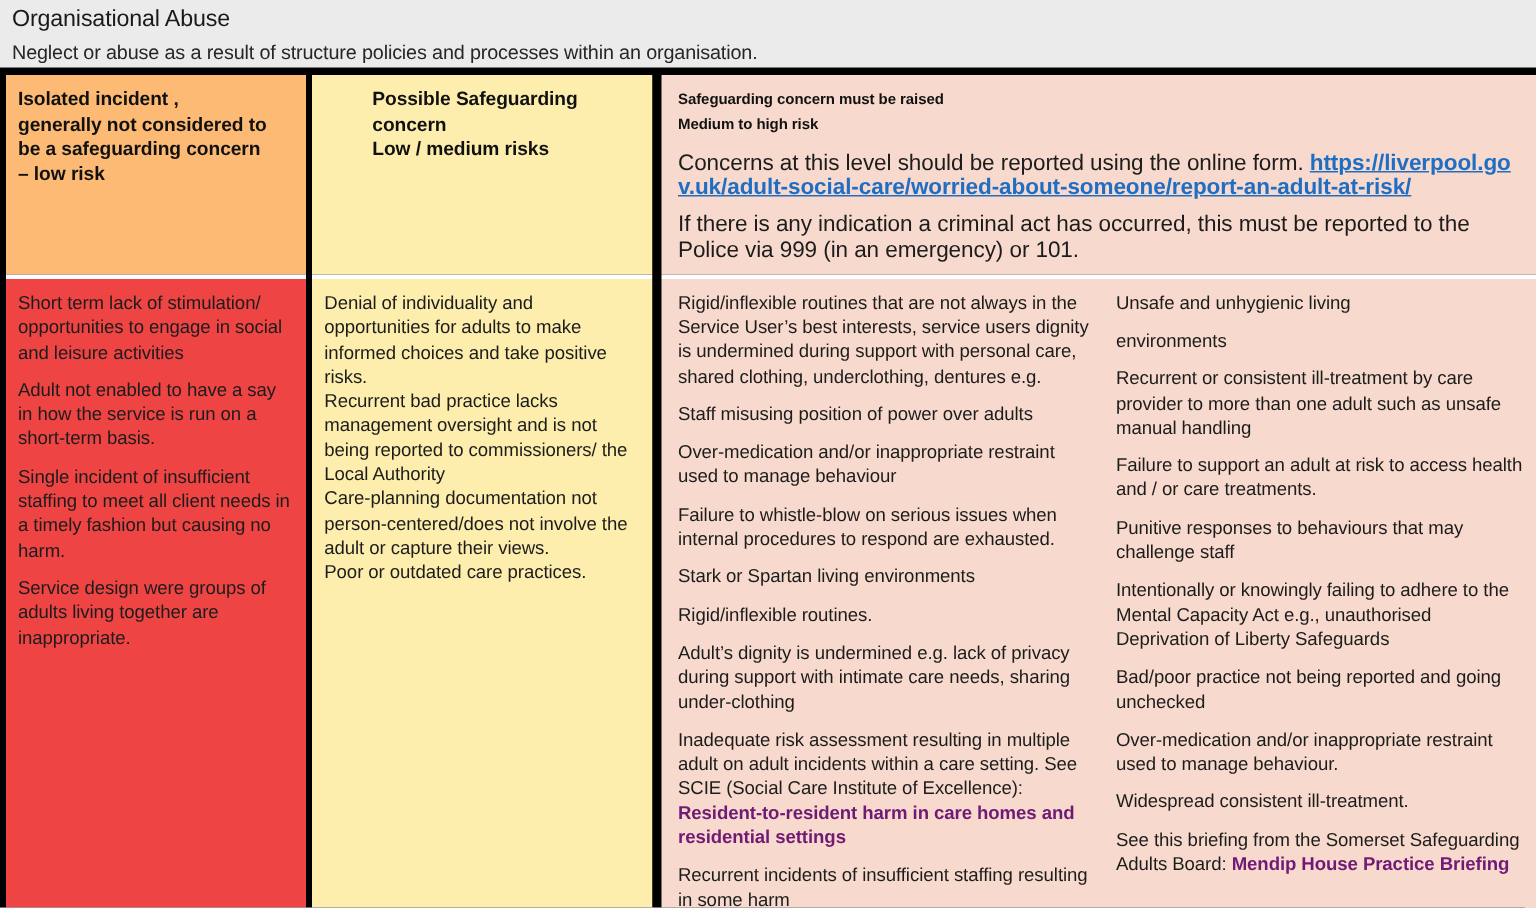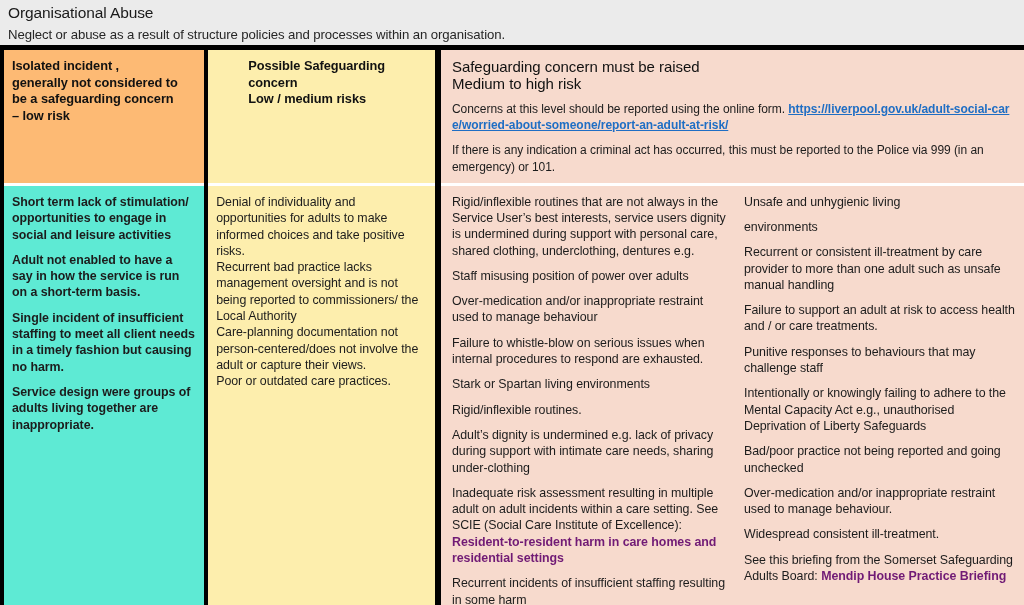--- a/index.html
+++ b/index.html
@@ -78,27 +78,27 @@
     font-weight: bold;
     line-height: 16.5px;
     color: #111111;
     letter-spacing: -0.05px;
   }
   .hdr-green  { background: #fdba74; height: 133px; }
   .hdr-yellow { background: #fdeead; height: 133px; padding-left: 40px; }
   .hdr-pink   { background: #f7dacd; height: 133px; padding: 9px 10px 8px 11px; }
 
   .hdr-pink .hdr-title {
-    font-size: 15px;
-    font-weight: normal;
+    font-size: 10px;
+    font-weight: bold;
     line-height: 16.5px;
   }
   .hdr-pink .hdr-para {
     font-weight: normal;
-    font-size: 12px;
+    font-size: 15px;
     line-height: 16.2px;
     margin-top: 9px;
     color: #1c1c1c;
   }
 
   .rowgap {
     height: 3px;
     background: #ffffff;
   }
   .rowgap-pink { background: #ffffff; }
@@ -106,21 +106,21 @@
   
   .body-cell {
     flex: 1 1 auto;
     padding: 8px 8px 8px 8px;
     font-size: 12.4px;
     line-height: 16.3px;
     color: #1c1c1c;
     letter-spacing: -0.05px;
     overflow: hidden;
   }
-  .body-green  { background: #5eead4; font-weight: bold; }
+  .body-green  { background: #ef4444; }
   .body-yellow { background: #fdeead; }
   .body-pink   { background: #f7dacd; padding: 8px 6px 8px 11px; }
 
   .body-pink .pink-cols {
     display: flex;
     gap: 14px;
     align-items: flex-start;
   }
   .pink-colA { width: 280px; }
   .pink-colB { width: 276px; }

